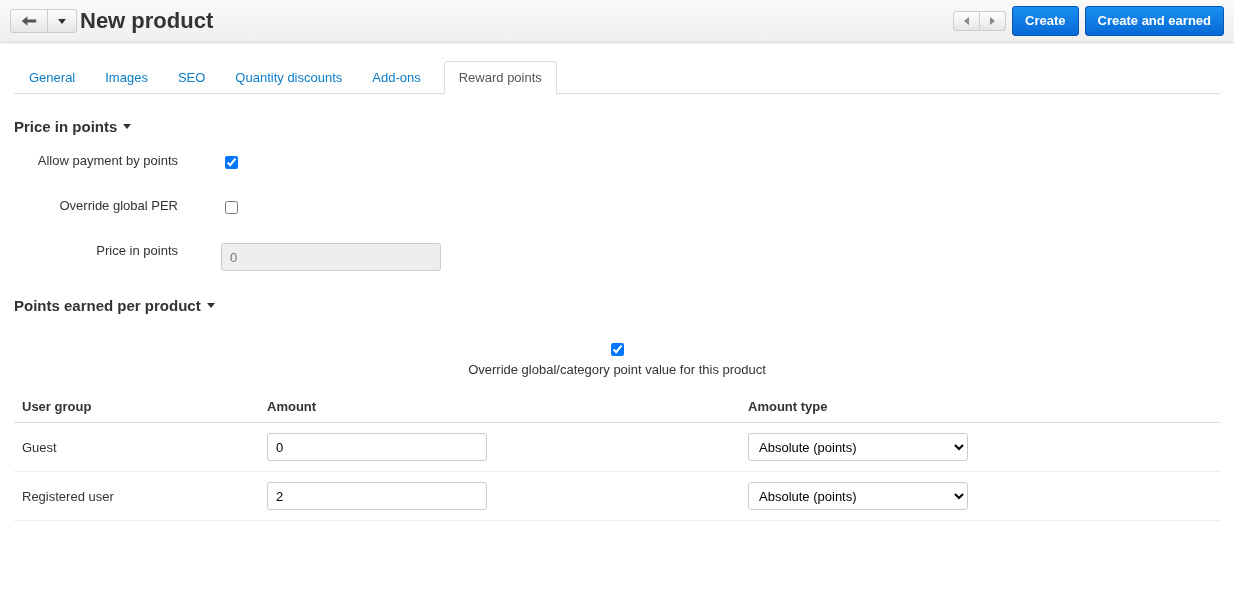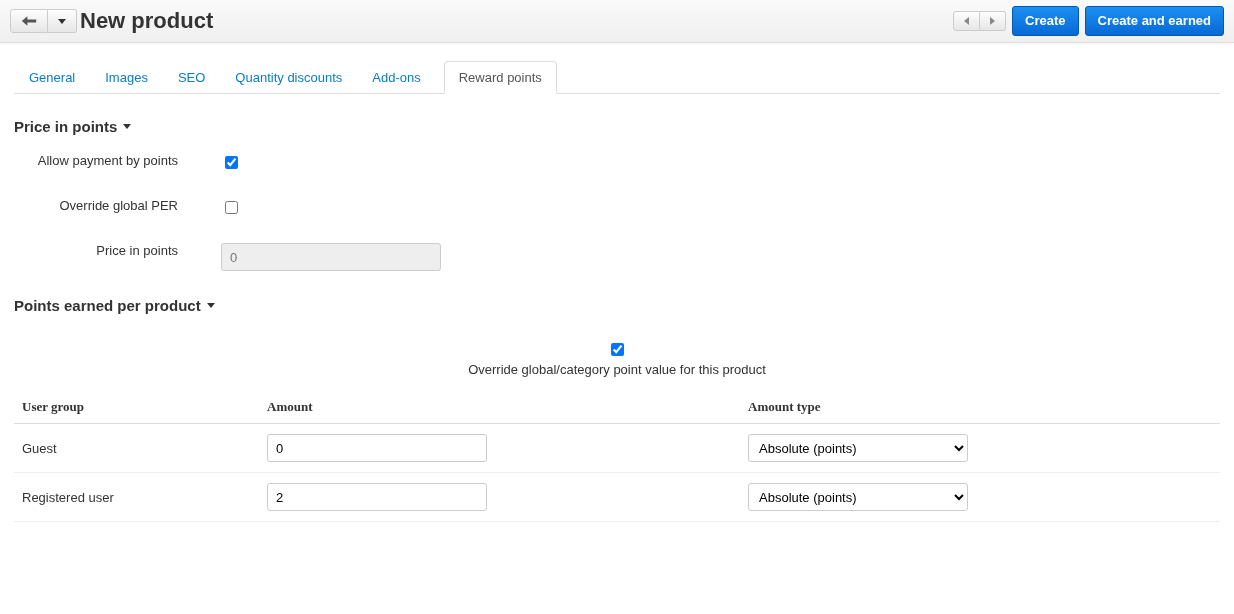--- a/index.html
+++ b/index.html
@@ -132,21 +132,20 @@
     width: 100%;
     border-collapse: collapse;
     margin-top: 4px;
   }
   table.data th {
     text-align: left;
     font-weight: bold;
     padding: 8px 8px;
     border-bottom: 1px solid #ddd;
     font-size: 13px;
-    font-family: Liberation Serif, serif;
   }
   table.data td {
     padding: 10px 8px;
     border-bottom: 1px solid #eee;
     vertical-align: middle;
   }
   select.form-select {
     height: 28px;
     border: 1px solid #ccc;
     border-radius: 3px;

